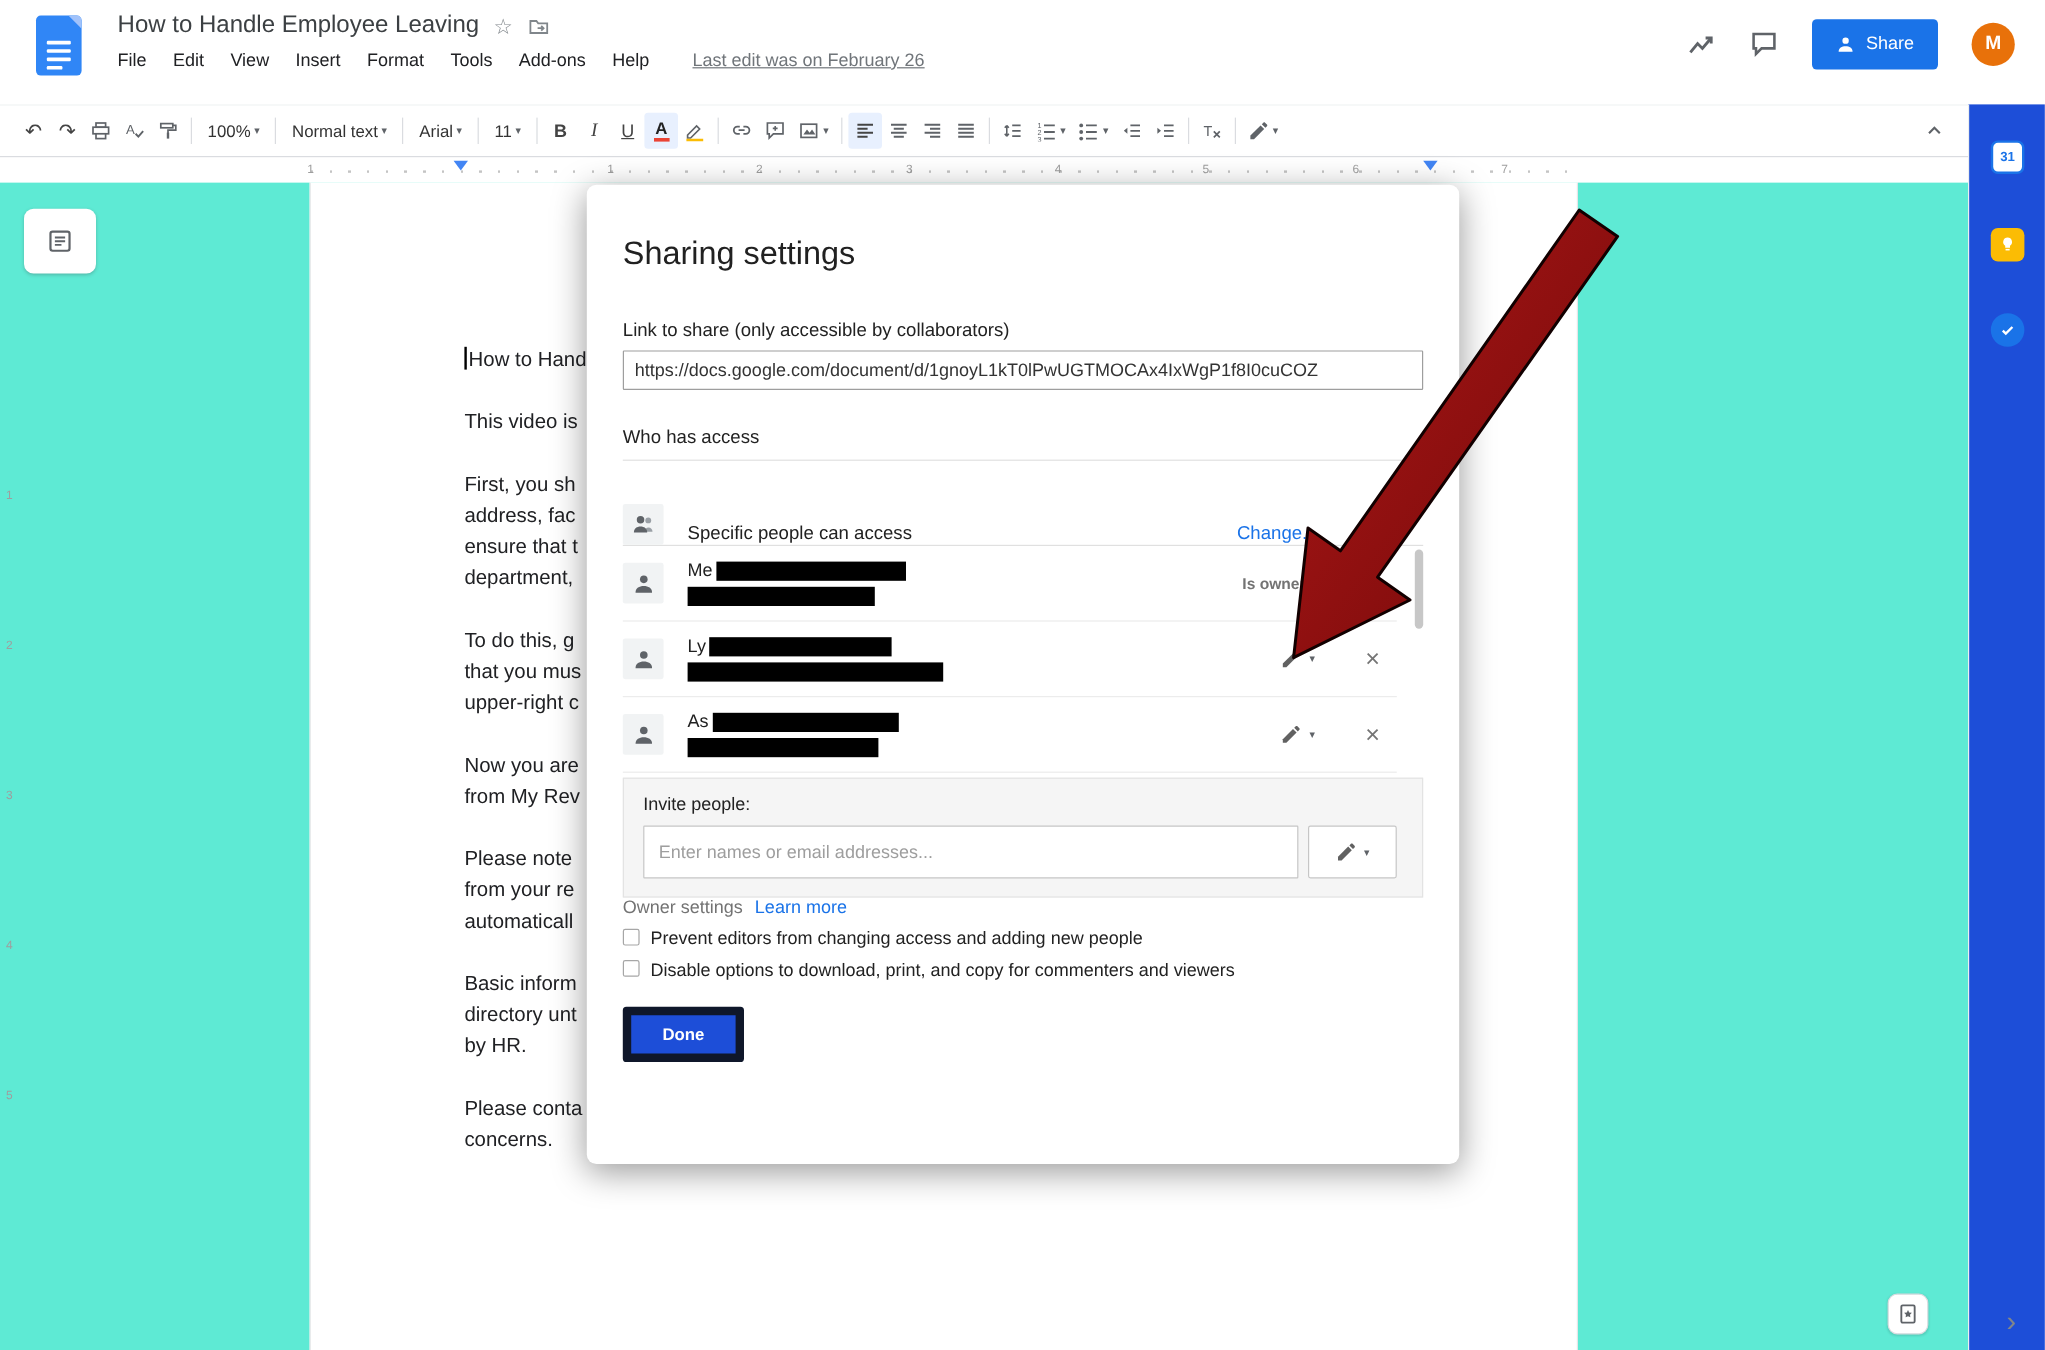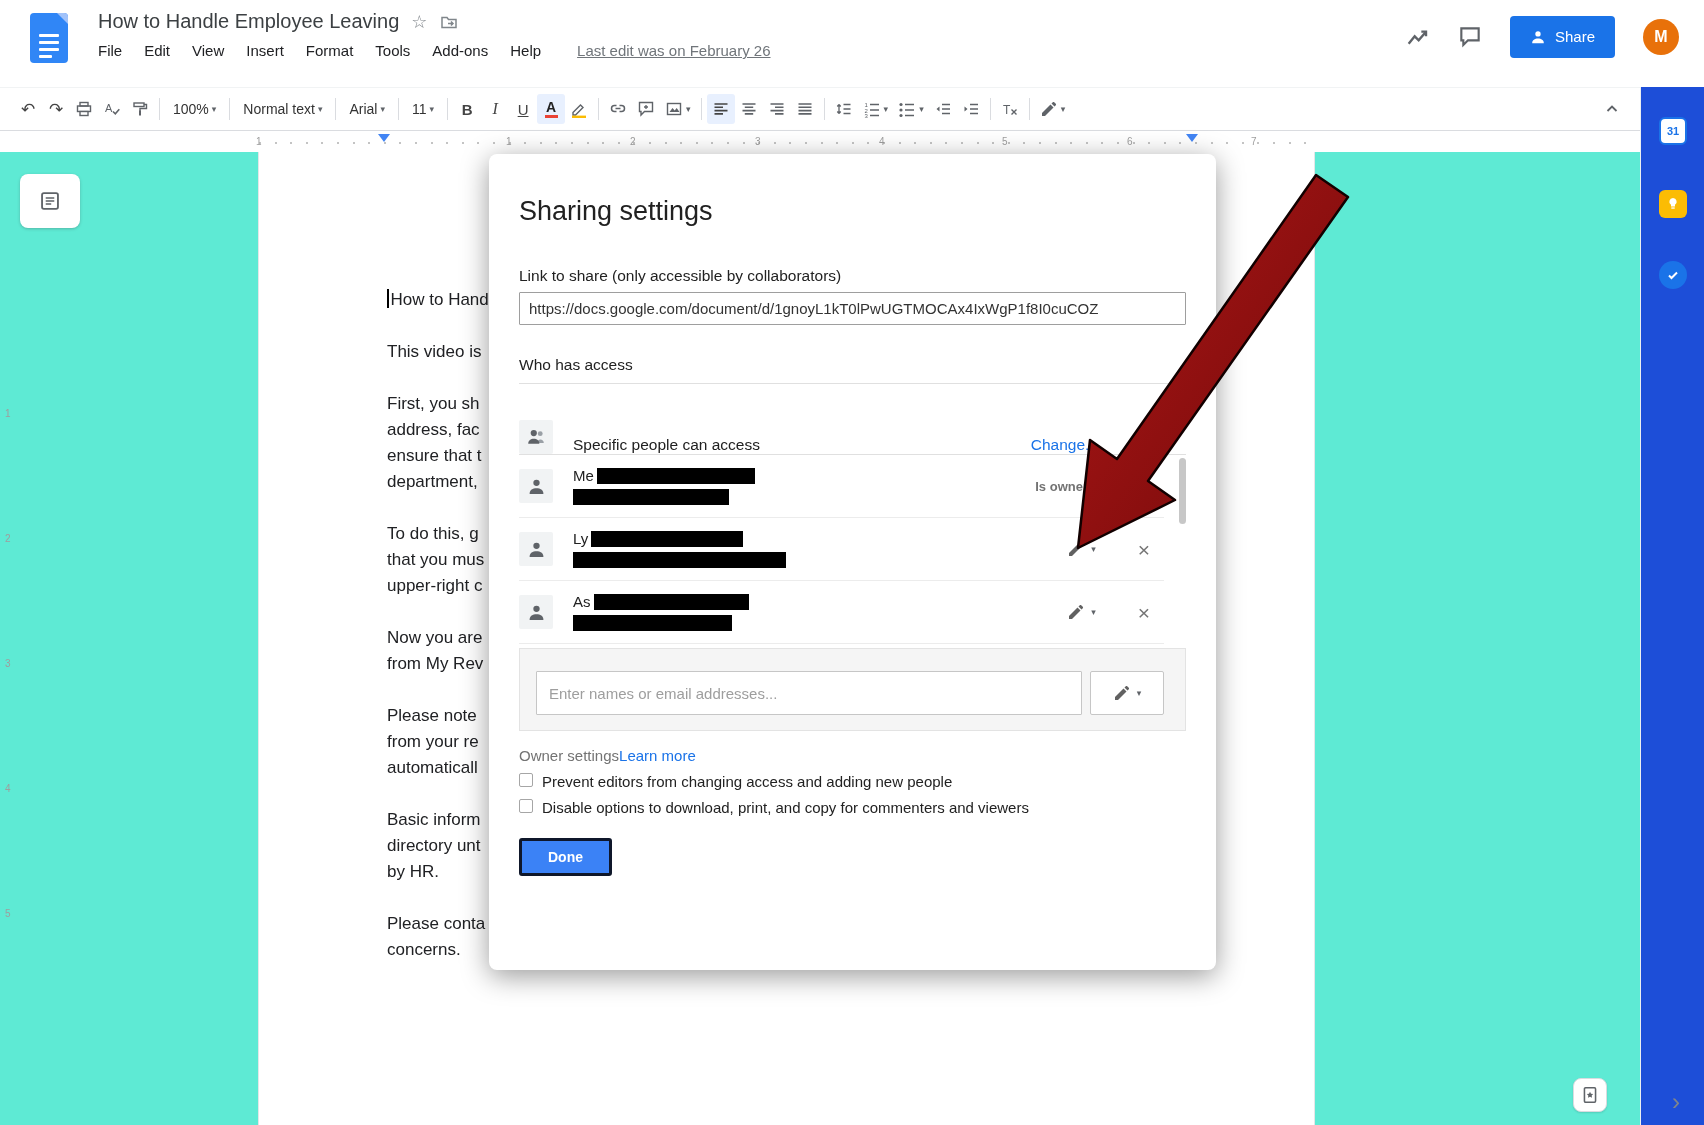--- a/index.html
+++ b/index.html
@@ -112,27 +112,27 @@
   .list-scrollbar { position:absolute; right:0; top:3px; width:7px; height:66px; background:#c7c7c7;
     border-radius:4px; cursor:pointer; }
   .invite-panel { margin-top:4px; background:#f5f5f5; border:1px solid #e3e3e3; padding:13px 16px 15px; }
   .invite-label { font-size:15px; color:#222; }
   .invite-row { margin-top:9px; display:flex; gap:8px; }
   .invite-input { width:546px; height:44px; border:1px solid #c6c6c6; padding:0 12px; font-size:15px;
     color:#333; font-family:inherit; border-radius:1px; }
   .invite-input::placeholder { color:#9e9e9e; }
   .invite-pencil { width:74px; height:44px; background:#fff; border:1px solid #c6c6c6; border-radius:2px;
     display:flex; align-items:center; justify-content:center; gap:6px; cursor:pointer; }
-  .owner-row { margin-top:16px; display:flex; font-size:15px; align-items:center; }
+  .owner-row { display:flex; gap:10px; font-size:15px; align-items:center; }
   .owner-text { color:#737373; }
   .learn-link { color:#1a73e8; cursor:pointer; }
   .cb-row { margin-top:9px; display:flex; gap:9px; font-size:15px; color:#222; }
   .cb { width:14px; height:14px; min-width:14px; border:1px solid #a6a6a6; border-radius:2px; background:#fff; cursor:pointer; }
-  .done-btn { margin-top:22px; display:inline-block; background:#3b82f6; color:#fff; font-size:14px;
-    font-weight:bold; border:3px solid #0f172a; border-radius:3px; padding:8px 26px; cursor:pointer; }
+  .done-btn { margin-top:22px; display:inline-block; background:#1d4ed8; color:#fff; font-size:14px;
+    font-weight:bold; border:7px solid #0f172a; border-radius:3px; padding:8px 26px; cursor:pointer; }
 
   
   .arrow-overlay { position:absolute; left:0; top:0; width:1704px; height:1125px; z-index:100; pointer-events:none; }
 </style>
 </head>
 <body>
 
 <div class="topbar">
   <div class="docs-logo">
     <span class="fold"></span>
@@ -539,20 +539,21 @@
         </span>
         <span class="pgap"></span>
         <span class="x-btn">×</span>
       </div>
     </div>
 
     <div class="list-scrollbar"></div>
   </div>
 
   <div class="invite-panel">
+    <div class="invite-label">Invite people:</div>
     <div class="invite-row">
       <input class="invite-input" type="text" placeholder="Enter names or email addresses..." style="">
       <span class="invite-pencil">
         <svg width="18" height="18" viewBox="0 0 18 18">
             <path d="M2 13l8.5-8.5 3 3L5 16H2v-3z" fill="#616161"></path>
             <path d="M11.5 3.5l1.3-1.3c.4-.4 1-.4 1.4 0l1.6 1.6c.4.4.4 1 0 1.4L14.5 6.5z" fill="#616161"></path>
           </svg>
         <span class="caret">▾</span>
       </span>
     </div>

